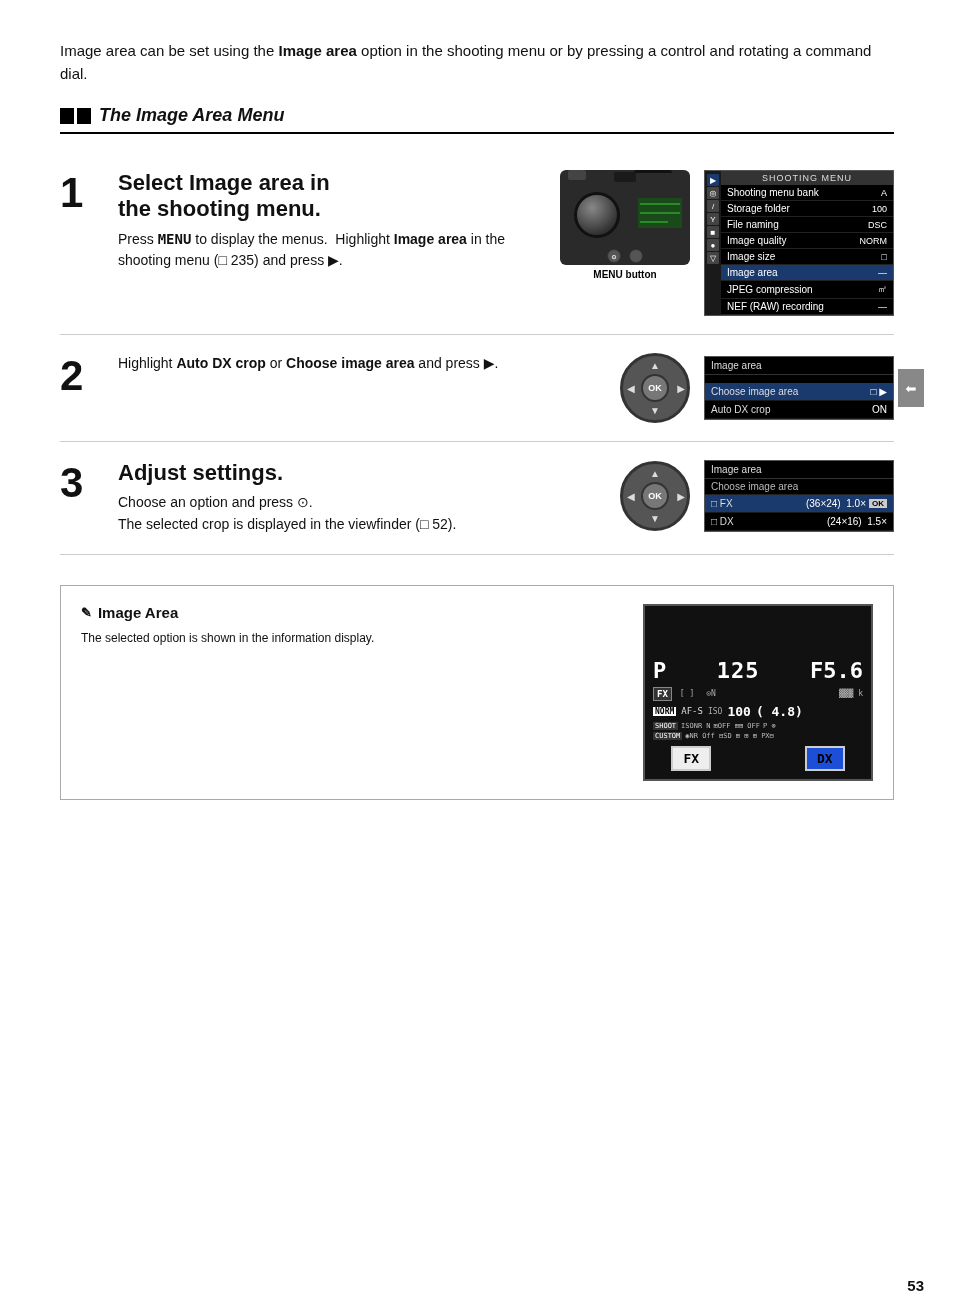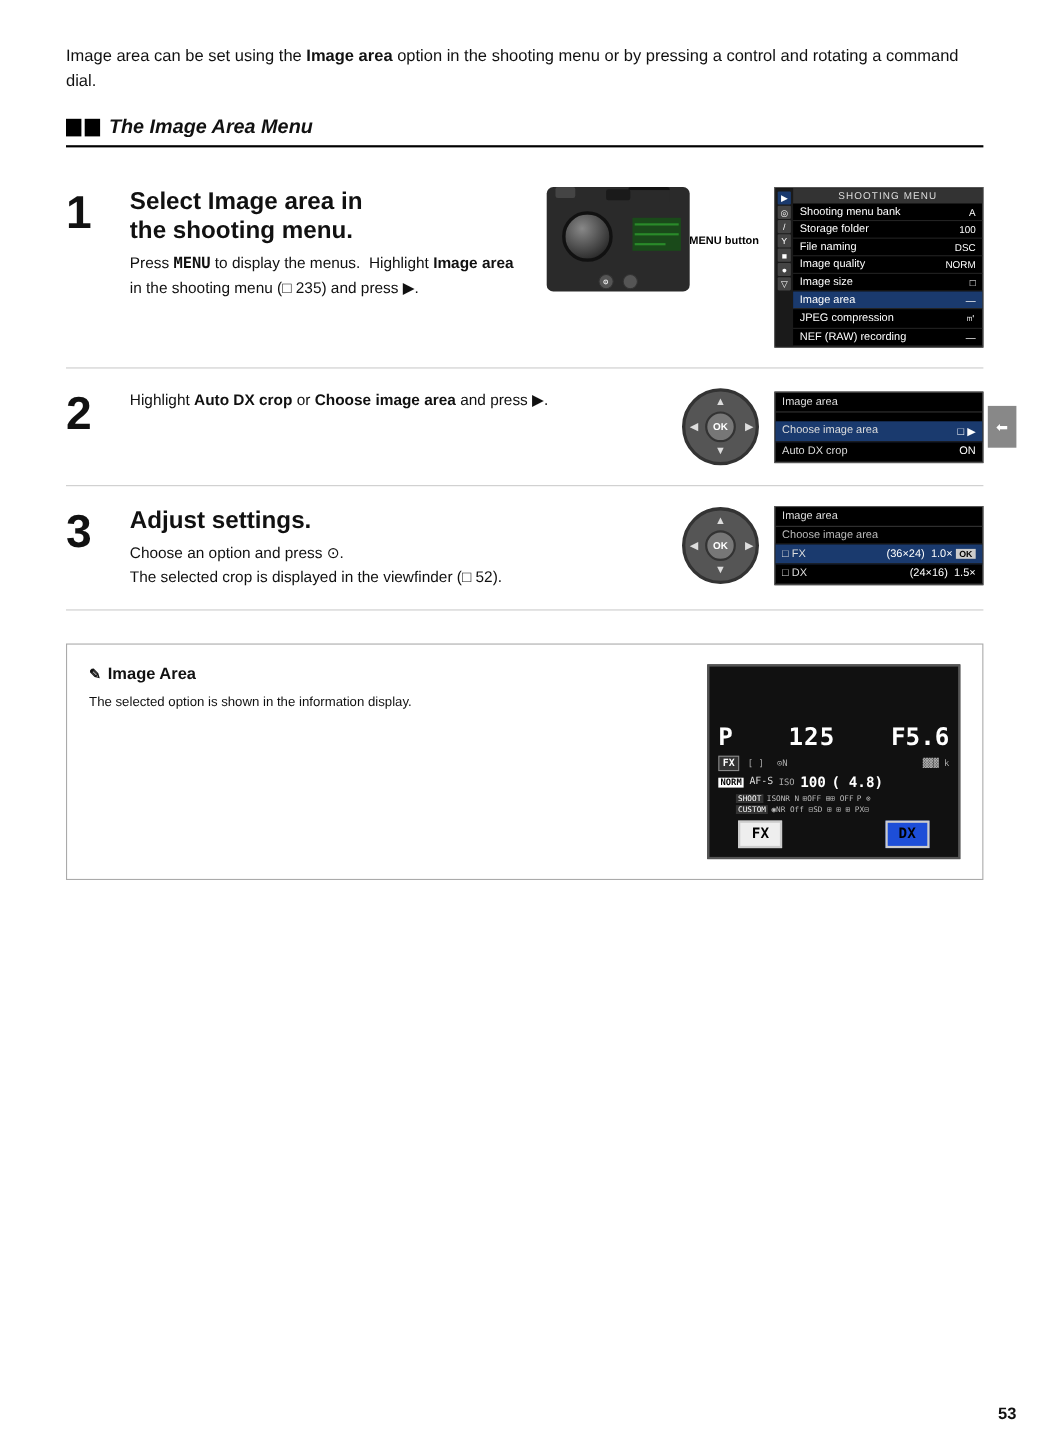--- a/index.html
+++ b/index.html
@@ -229,21 +229,20 @@
       gap: 5px;
       margin-bottom: 3px;
       font-size: 9px;
       color: #ccc;
     }
 
     .info-row4 {
       font-size: 9px;
       color: #bbb;
       margin-bottom: 3px;
-      margin-left: 16px;
     }
 
     .info-bottom-row {
       display: flex;
       justify-content: space-around;
       margin-top: 6px;
     }
 
     .info-fx-badge {
       background: #eee;
@@ -334,20 +333,21 @@
     }
 
     .step1-imgs {
       display: flex;
       gap: 14px;
       align-items: flex-start;
     }
 
     .step1-camera-col {
       display: flex;
+      flex-direction: column;
       align-items: center;
     }
 
     .shooting-menu-screen {
       width: 190px;
       background: #000;
       border: 1px solid #555;
     }
 
   </style>

